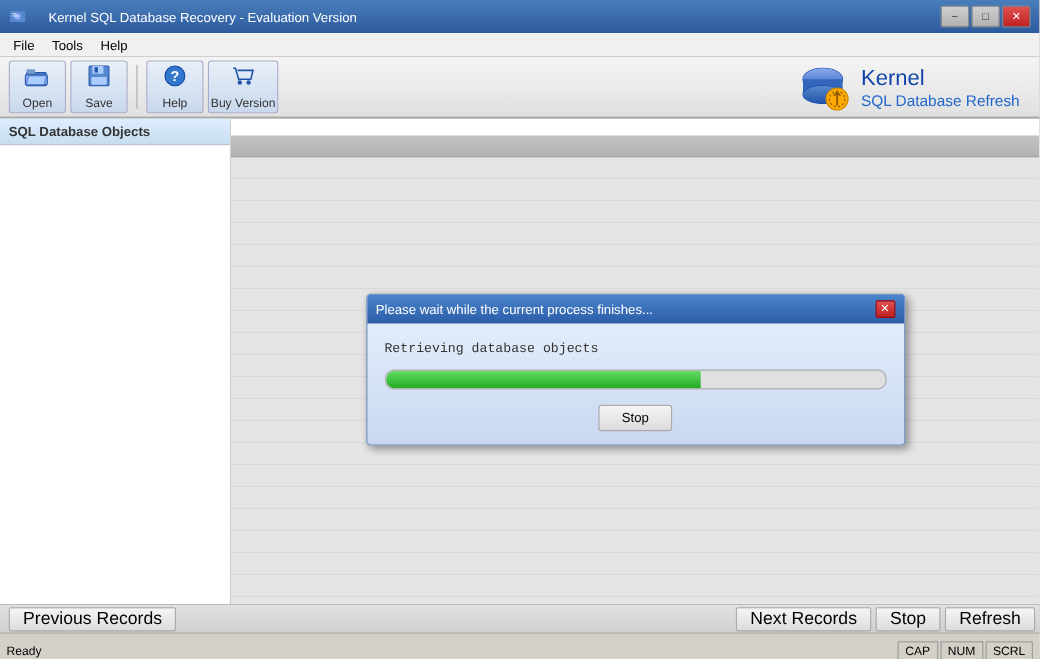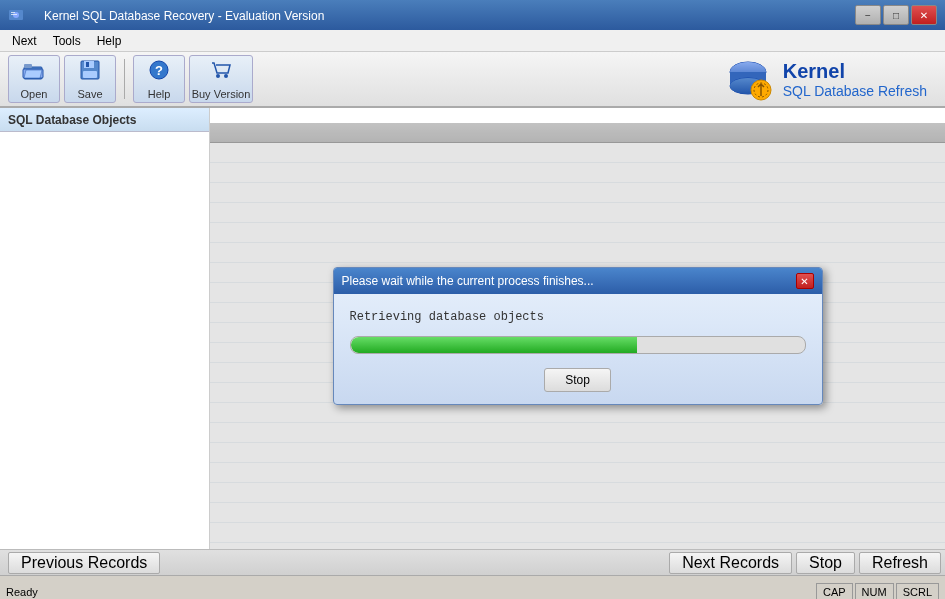--- a/index.html
+++ b/index.html
@@ -107,21 +107,21 @@
       align-items: center;
       gap: 10px;
       padding-right: 10px;
     }
     #logo-icon {
       width: 50px;
       height: 50px;
     }
     #logo-text {
       font-size: 20px;
-      font-weight: bold;
+      font-weight: normal;
       color: #1144aa;
       line-height: 1.2;
     }
     #logo-subtext {
       font-size: 14px;
       color: #2266cc;
       font-weight: normal;
     }
 
     
@@ -324,21 +324,21 @@
     <span>Kernel SQL Database Recovery - Evaluation Version</span>
   </div>
   <div id="title-controls">
     <div class="title-btn">−</div>
     <div class="title-btn">□</div>
     <div class="title-btn close-btn">✕</div>
   </div>
 </div>
 
 <div id="menu-bar">
-  <div class="menu-item">Next</div>
+  <div class="menu-item">File</div>
   <div class="menu-item">Tools</div>
   <div class="menu-item">Help</div>
 </div>
 
 <div id="toolbar">
   <div class="toolbar-btn">
     <span class="btn-icon">
       <svg width="24" height="22" viewBox="0 0 24 22">
         <rect x="2" y="8" width="18" height="12" rx="1" fill="#5588cc" stroke="#2255aa" stroke-width="1"></rect>
         <rect x="2" y="5" width="8" height="4" rx="1" fill="#7799cc"></rect>

